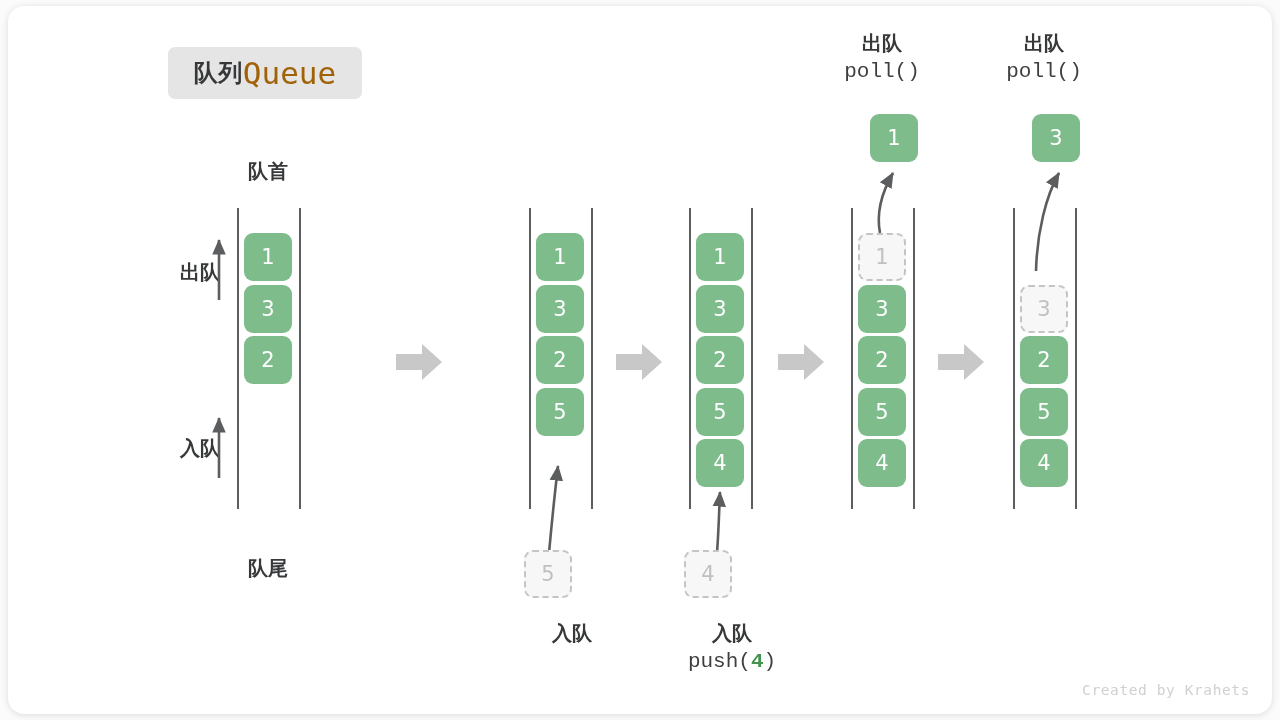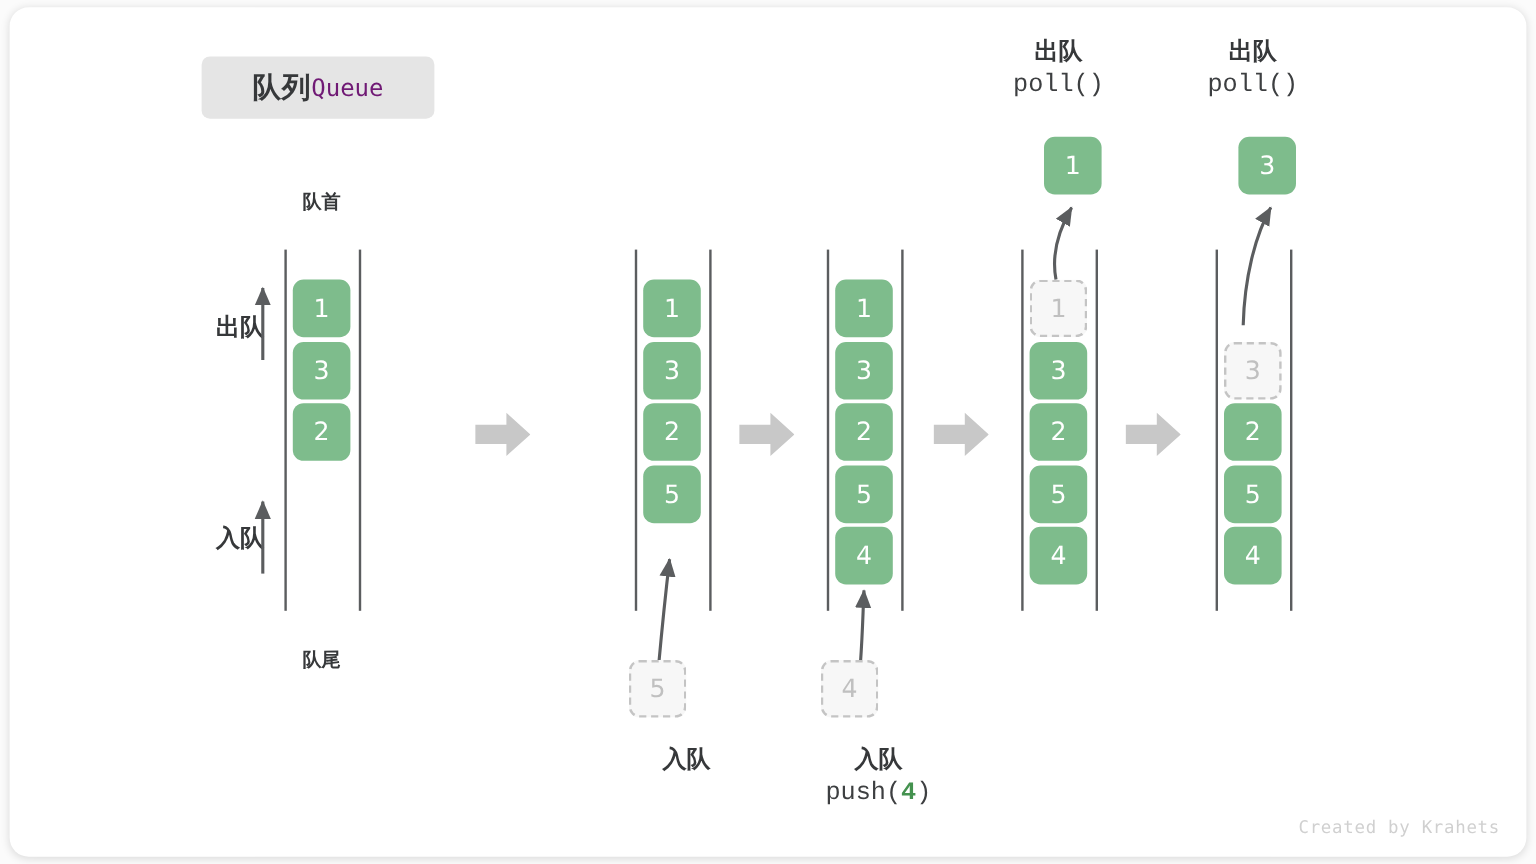--- a/index.html
+++ b/index.html
@@ -40,29 +40,29 @@
     align-items: center;
     justify-content: center;
   }
   #title-badge .cn {
     font-size: 24px;
     font-weight: bold;
     color: #36383a;
     letter-spacing: 0.5px;
   }
   #title-badge .en {
+    font-size: 31px;
+    color: #a16207;
+    font-family: "DejaVu Sans Mono", "Liberation Mono", monospace;
+  }
+
+  
+  .head-label, .tail-label {
+    position: absolute;
     font-size: 20px;
-    color: #701a75;
-    font-family: "DejaVu Sans Mono", "Liberation Mono", monospace;
-  }
-
-  
-  .head-label, .tail-label {
-    position: absolute;
-    font-size: 16px;
     font-weight: bold;
     color: #36383a;
     text-align: center;
     width: 120px;
   }
   .side-label {
     position: absolute;
     font-size: 20px;
     font-weight: bold;
     color: #36383a;
@@ -143,21 +143,21 @@
 
 <div id="root">
   <div id="card"></div>
 
   <div id="title-badge">
     <span class="cn">队列</span>
     <span class="en">Queue</span>
   </div>
 
   <div class="head-label" style="left:208px; top:158px;">队首</div>
-  <div class="tail-label" style="left:208px; top:540px;">队尾</div>
+  <div class="tail-label" style="left:208px; top:555px;">队尾</div>
 
   <div class="side-label" style="left:140px; top:259px;">出队</div>
   <div class="side-label" style="left:140px; top:435px;">入队</div>
 
   <svg class="layer" viewBox="0 0 1280 720">
     <defs>
       <marker id="ah" markerWidth="7" markerHeight="7" refX="5.6" refY="3.1" orient="auto">
         <path d="M0,0.5 L6,3.1 L0,5.7 z" fill="#5b5d5f"></path>
       </marker>
     </defs>

